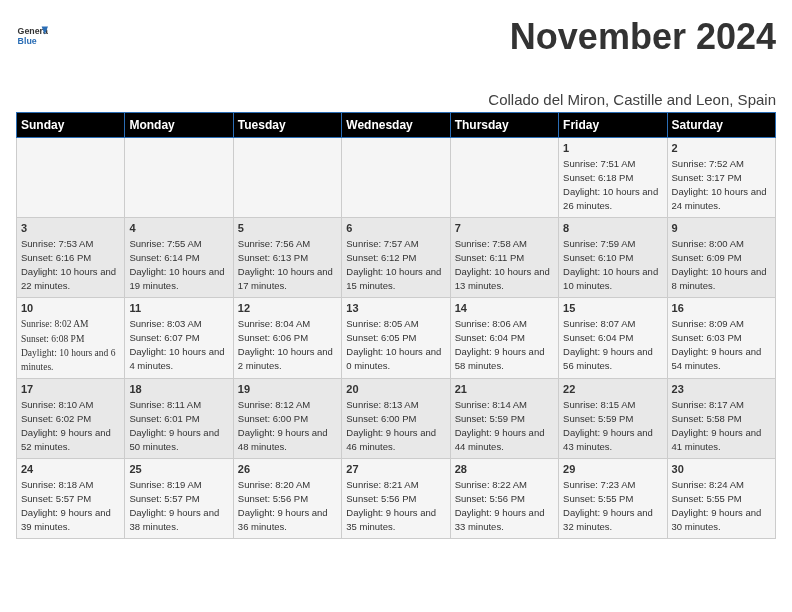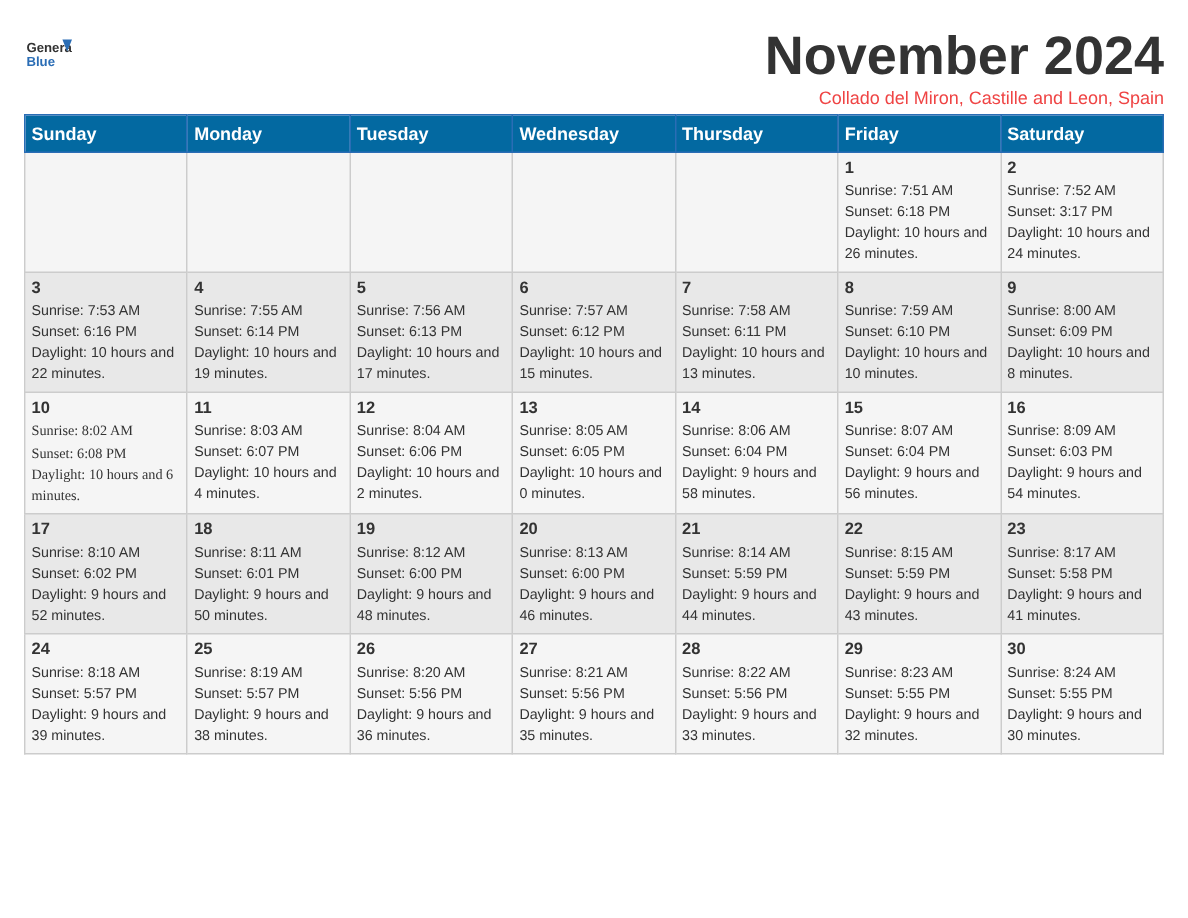--- a/index.html
+++ b/index.html
@@ -28,30 +28,31 @@
     }
     .title-block {
       text-align: right;
     }
     .calendar-title {
       font-size: 36px;
       font-weight: bold;
       color: #333;
     }
     .calendar-subtitle {
-      font-size: 12px;
-      color: #ef4444;
+      font-size: 15px;
+      color: #404040;
+      margin-top: 33px;
     }
     table {
       width: 100%;
       border-collapse: collapse;
       font-size: 10px;
     }
     thead tr th {
-      background-color: #0369a1;
+      background-color: #000000;
       color: #fff;
       padding: 5px 4px;
       text-align: left;
       font-size: 12px;
       border: 1px solid #2a6db5;
     }
     tbody tr td {
       border: 1px solid #ccc;
       vertical-align: top;
       padding: 3px 4px;
@@ -201,21 +202,21 @@
 Daylight: 9 hours and 38 minutes.</span></td>
         <td><span class="day-num">26</span><span class="day-info" style="white-space: pre-line;">Sunrise: 8:20 AM
 Sunset: 5:56 PM
 Daylight: 9 hours and 36 minutes.</span></td>
         <td><span class="day-num">27</span><span class="day-info" style="white-space: pre-line;">Sunrise: 8:21 AM
 Sunset: 5:56 PM
 Daylight: 9 hours and 35 minutes.</span></td>
         <td><span class="day-num">28</span><span class="day-info" style="white-space: pre-line;">Sunrise: 8:22 AM
 Sunset: 5:56 PM
 Daylight: 9 hours and 33 minutes.</span></td>
-        <td><span class="day-num">29</span><span class="day-info" style="white-space: pre-line;">Sunrise: 8:23 AM
+        <td><span class="day-num">29</span><span class="day-info" style="white-space: pre-line;">Sunrise: 7:23 AM
 Sunset: 5:55 PM
 Daylight: 9 hours and 32 minutes.</span></td>
         <td><span class="day-num">30</span><span class="day-info" style="white-space: pre-line;">Sunrise: 8:24 AM
 Sunset: 5:55 PM
 Daylight: 9 hours and 30 minutes.</span></td>
       </tr>
     </tbody>
 </table>
 
 </body></html>

